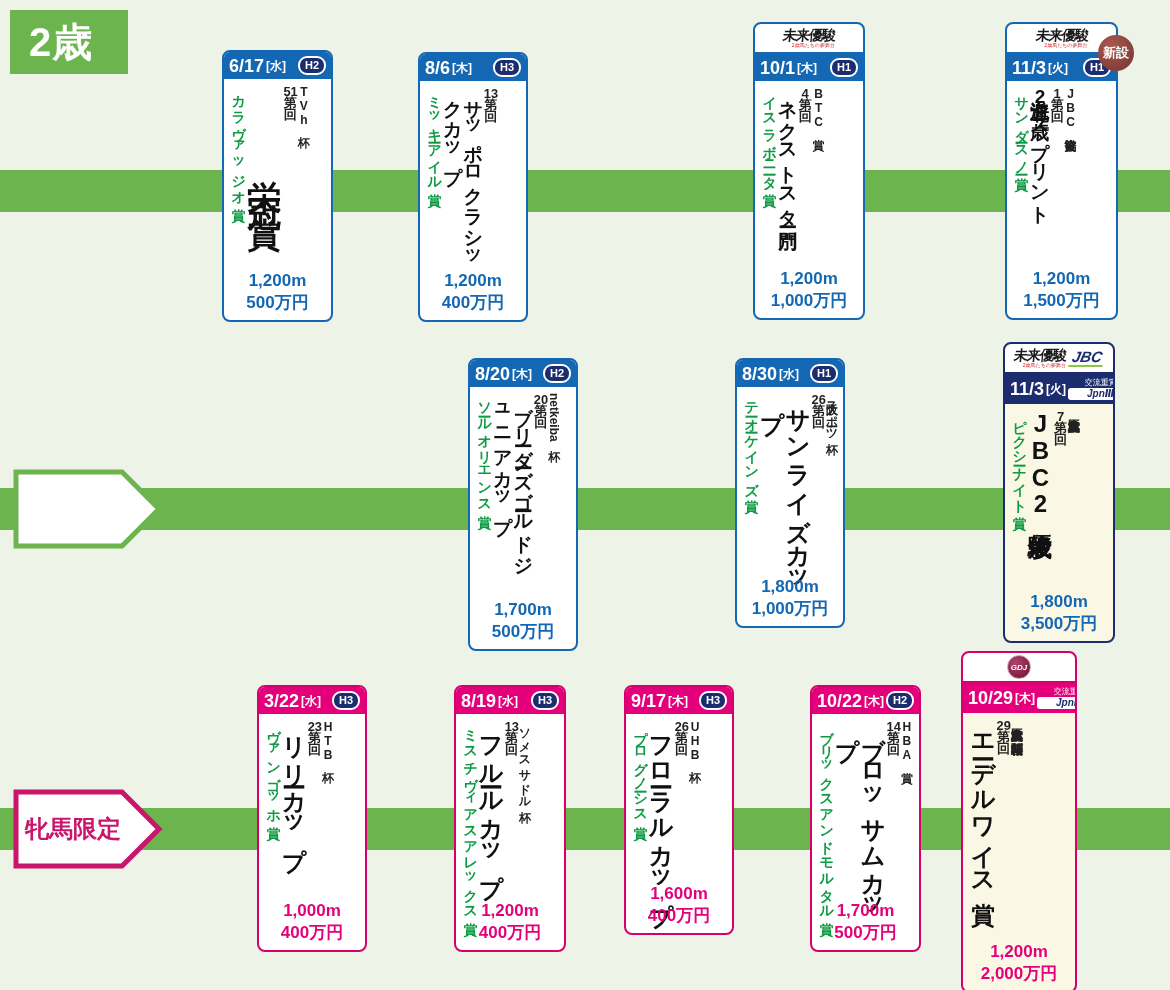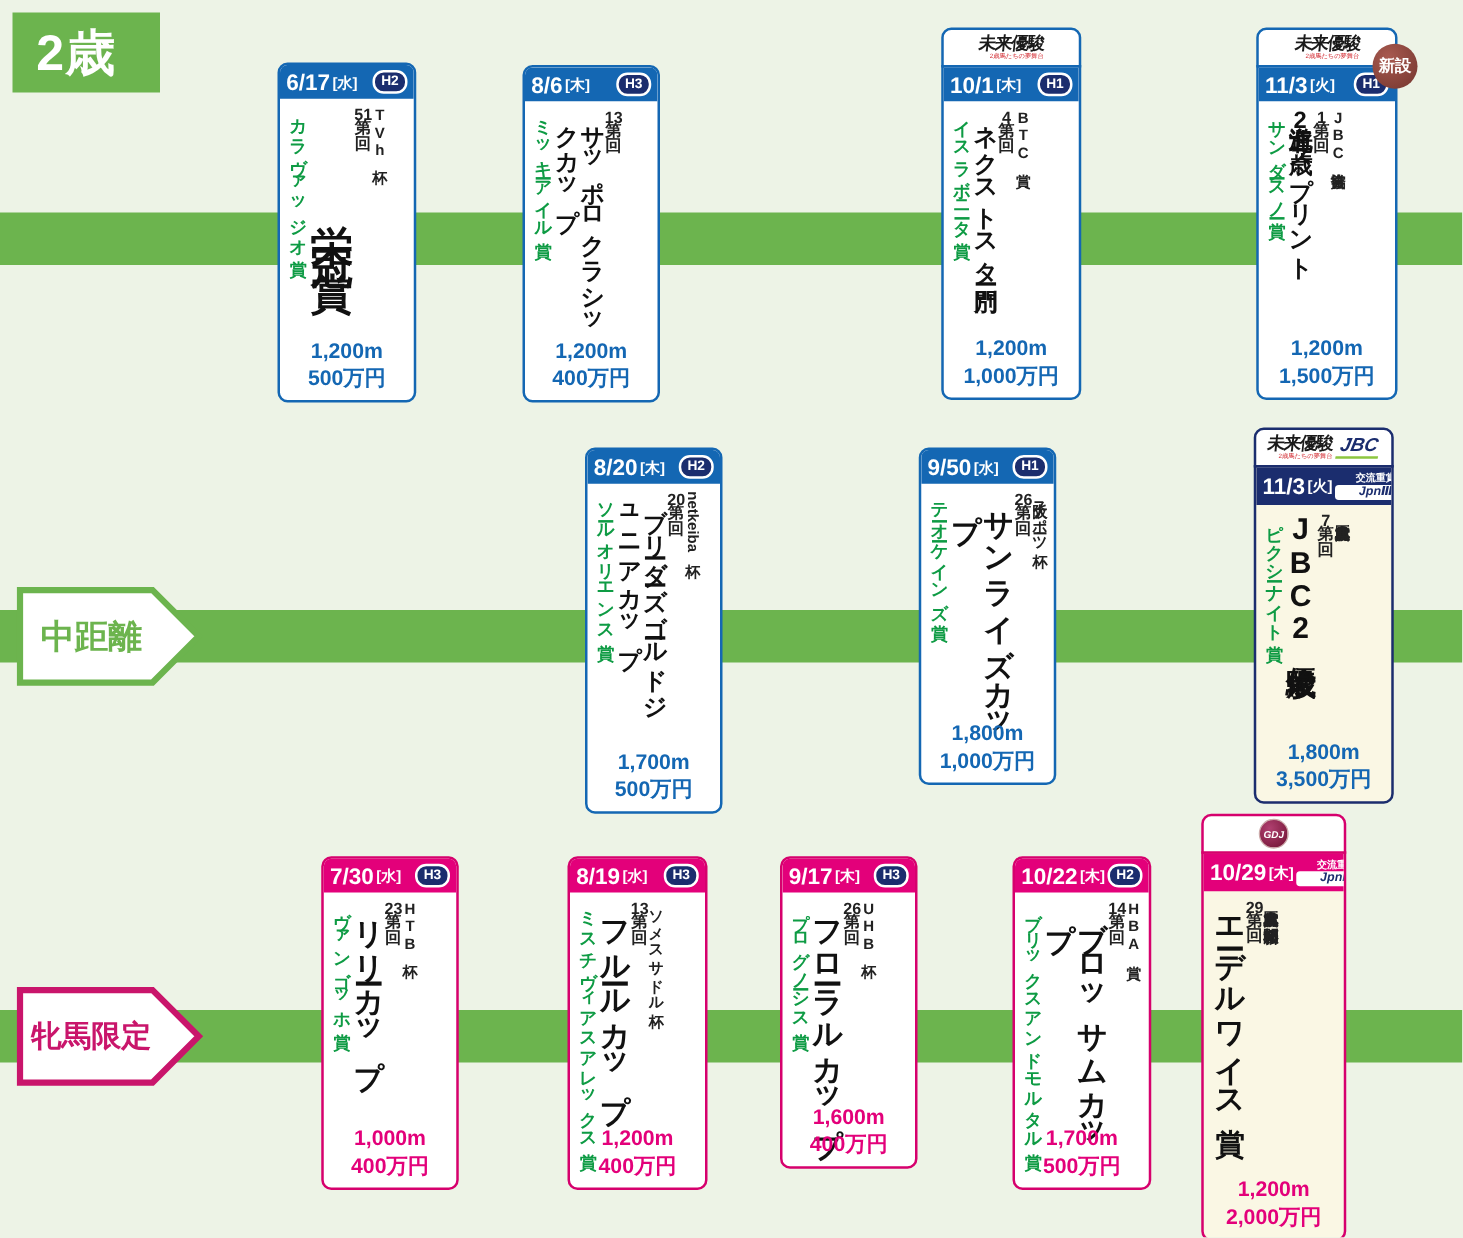--- a/index.html
+++ b/index.html
@@ -38,21 +38,21 @@
   .card-header { height:27px; display:flex; align-items:center; padding:0 5px; gap:2px; color:#fff; }
   .card.blue .card-header { background:#1467b3; }
   .card.pink .card-header { background:#e3007a; }
   .card.navy .card-header { background:#1b2d6e; height:30px; }
   .card.creampink .card-header { background:#e3007a; height:30px; }
   .date { font-size:18px; font-weight:bold; line-height:1; }
   .dow  { font-size:12px; font-weight:bold; line-height:1; }
   .grade-badge { margin-left:auto; background:#1b2d6e; color:#fff; border:2px solid #fff;
     border-radius:9px; font-size:11px; font-weight:bold; padding:1px 5px; line-height:1.1; }
   .exchange { margin-left:auto; display:flex; flex-direction:column; align-items:center; gap:1px; }
-  .exchange-label { font-size:8px; font-weight:bold; color:#fff; line-height:1; }
+  .exchange-label { font-size:8px; font-weight:normal; color:#fff; line-height:1; }
   .jpn-pill { background:#fff; color:#1b2d6e; font-size:10px; font-weight:bold; font-style:italic;
     border-radius:3px; padding:0 19px; line-height:1.2; }
 
   .card-body { position:relative; height:calc(100% - 27px); }
   .card.navy .card-body, .card.creampink .card-body { height:calc(100% - 30px); }
 
   .vtext { writing-mode:vertical-rl; text-orientation:upright; height:198px;
     padding:6px 7px 0 7px; display:flex; flex-direction:column; justify-content:space-between; }
   .vtext > div { line-height:1.08; }
   .sponsor { font-size:12px; font-weight:bold; color:#222; letter-spacing:0; }
@@ -101,21 +101,20 @@
   <div class="age-box">2歳</div>
 
   <div class="band" style="top:170px"></div>
   <div class="band" style="top:488px"></div>
   <div class="band" style="top:808px"></div>
 
   <div class="pennant green" style="left:13px;top:469px">
     <svg width="150" height="80" viewBox="0 0 150 80">
         <polygon points="3,3 109,3 146,40 109,77 3,77"></polygon>
       </svg>
-    <span class="pennant-label">中距離</span>
   </div>
   <div class="pennant pink" style="left:13px;top:789px">
     <svg width="150" height="80" viewBox="0 0 150 80">
         <polygon points="3,3 109,3 146,40 109,77 3,77"></polygon>
       </svg>
     <span class="pennant-label">牝馬限定</span>
   </div>
 
   <div class="card blue abs" style="left:222px;top:50px;width:111px;height:272px">
     <div class="card-header">
@@ -228,21 +227,21 @@
       </div>
       <div class="dist">
         <div>1,700m</div>
         <div>500万円</div>
       </div>
     </div>
   </div>
 
   <div class="card blue abs" style="left:735px;top:358px;width:110px;height:270px">
     <div class="card-header">
-      <span class="date">9/50</span>
+      <span class="date">8/30</span>
       <span class="dow">[水]</span>
       <span class="grade-badge">H1</span>
     </div>
     <div class="card-body">
       <div class="vtext">
         <div class="sponsor">大阪スポーツ杯</div>
         <div class="edition">第<span class="tcy">26</span>回</div>
         <div class="race-name name-mid">サンライズカップ</div>
         <div class="subname">テーオーケインズ賞</div>
       </div>
@@ -280,21 +279,21 @@
         <div class="dist">
           <div>1,800m</div>
           <div>3,500万円</div>
         </div>
       </div>
     </div>
   </div>
 
   <div class="card pink abs" style="left:257px;top:685px;width:110px;height:267px">
     <div class="card-header">
-      <span class="date">7/30</span>
+      <span class="date">3/22</span>
       <span class="dow">[水]</span>
       <span class="grade-badge">H3</span>
     </div>
     <div class="card-body">
       <div class="vtext">
         <div class="sponsor"><span class="lat-up">HTB</span>杯</div>
         <div class="edition">第<span class="tcy">23</span>回</div>
         <div class="race-name name-mid">リリーカップ</div>
         <div class="subname">ヴァンゴッホ賞</div>
       </div>

